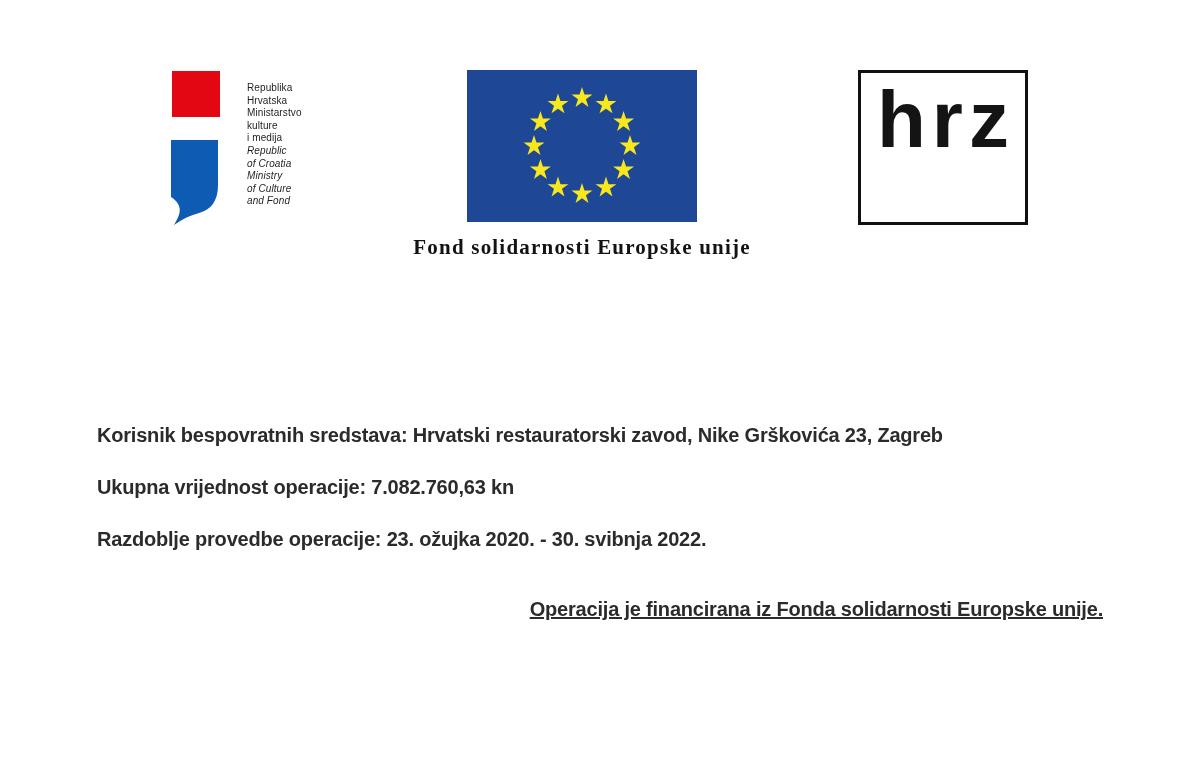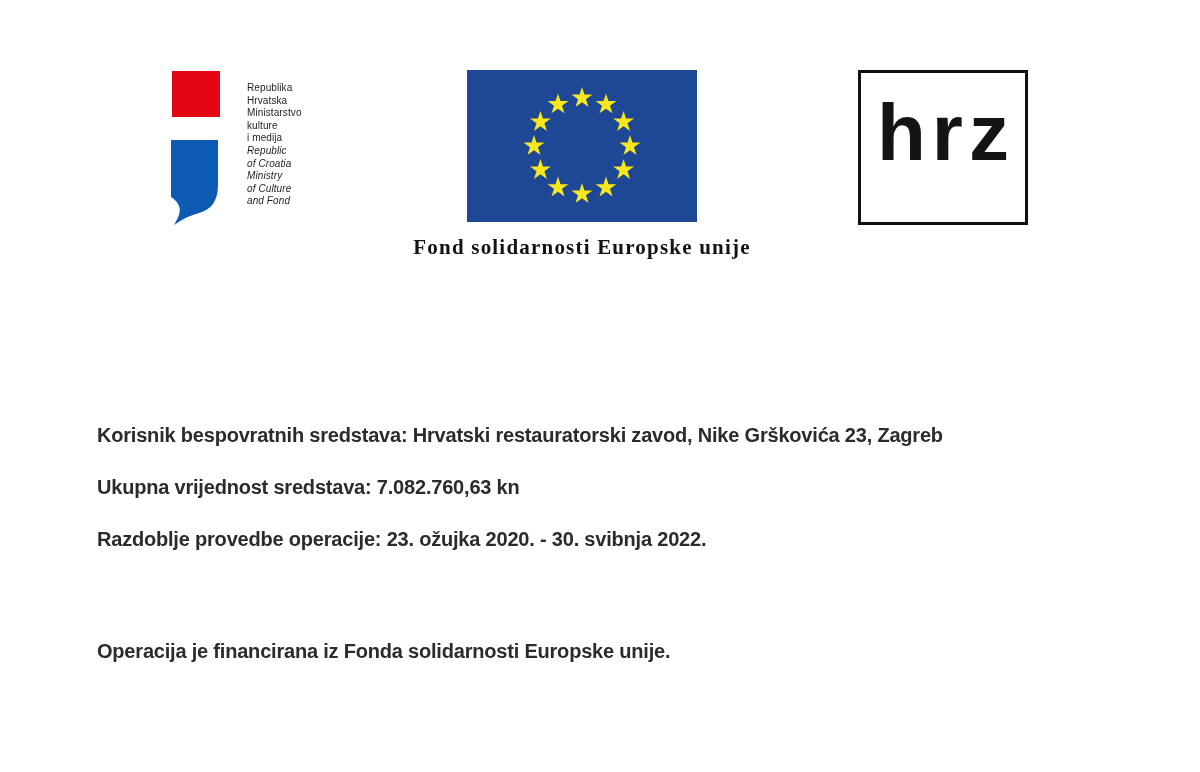--- a/index.html
+++ b/index.html
@@ -35,21 +35,21 @@
 
   
   .hrz-box {
     left:858px; top:70px; width:170px; height:155px;
     border:3px solid #111111;
     text-align:center;
     color:#141414;
     background:#ffffff;
   }
   .hrz-acronym {
-    margin-top:23px;
+    margin-top:10px;
     font-size:80px; line-height:74px;
     font-weight:bold;
     letter-spacing:6px; padding-left:6px;
   }
   .hrz-caption {
     margin-top:-3px;
     font-size:13px; line-height:18.5px;
     font-weight:bold; letter-spacing:0.5px;
   }
 
@@ -59,21 +59,21 @@
     font-size:20px; line-height:28px;
     font-weight:bold; letter-spacing:-0.2px;
     color:#2b2b2b;
   }
   .para-operation { text-align:center; }
   .para-operation div { white-space:nowrap; }
   .para-beneficiary, .para-total, .para-period { white-space:nowrap; }
   .para-beneficiary { margin-top:22px; }
   .para-total       { margin-top:24px; }
   .para-period      { margin-top:24px; }
-  .para-footer      { margin-top:84px; text-align:left; white-space:nowrap; }
+  .para-footer      { margin-top:42px; text-align:right; white-space:nowrap;text-decoration:underline; }
 </style>
 </head>
 <body>
 
 <div>
 
   <div class="abs red-square"></div>
   <svg class="abs comma-svg" width="47" height="85" viewBox="0 0 47 85" aria-hidden="true">
     <path d="M0 0 H47 V45 C47 61 40 70 28 73 C20 75 11 79 3 85 C8 77 10 71 8 66 C6 61 3 59 0 57 Z" fill="#0d5bb2"></path>
   </svg>
@@ -117,18 +117,18 @@
   <div class="abs eu-caption">
     <div>Fond solidarnosti Europske unije</div>
   </div>
 
   <div class="abs hrz-box">
     <div class="hrz-acronym">hrz</div>
   </div>
 
   <div class="abs body-text">
     <div class="para-beneficiary">Korisnik bespovratnih sredstava: Hrvatski restauratorski zavod, Nike Grškovića 23, Zagreb</div>
-    <div class="para-total">Ukupna vrijednost sredstava: 7.082.760,63 kn</div>
+    <div class="para-total">Ukupna vrijednost operacije: 7.082.760,63 kn</div>
     <div class="para-period">Razdoblje provedbe operacije: 23. ožujka 2020. - 30. svibnja 2022.</div>
     <div class="para-footer">Operacija je financirana iz Fonda solidarnosti Europske unije.</div>
   </div>
 
 </div>
 
 </body></html>

